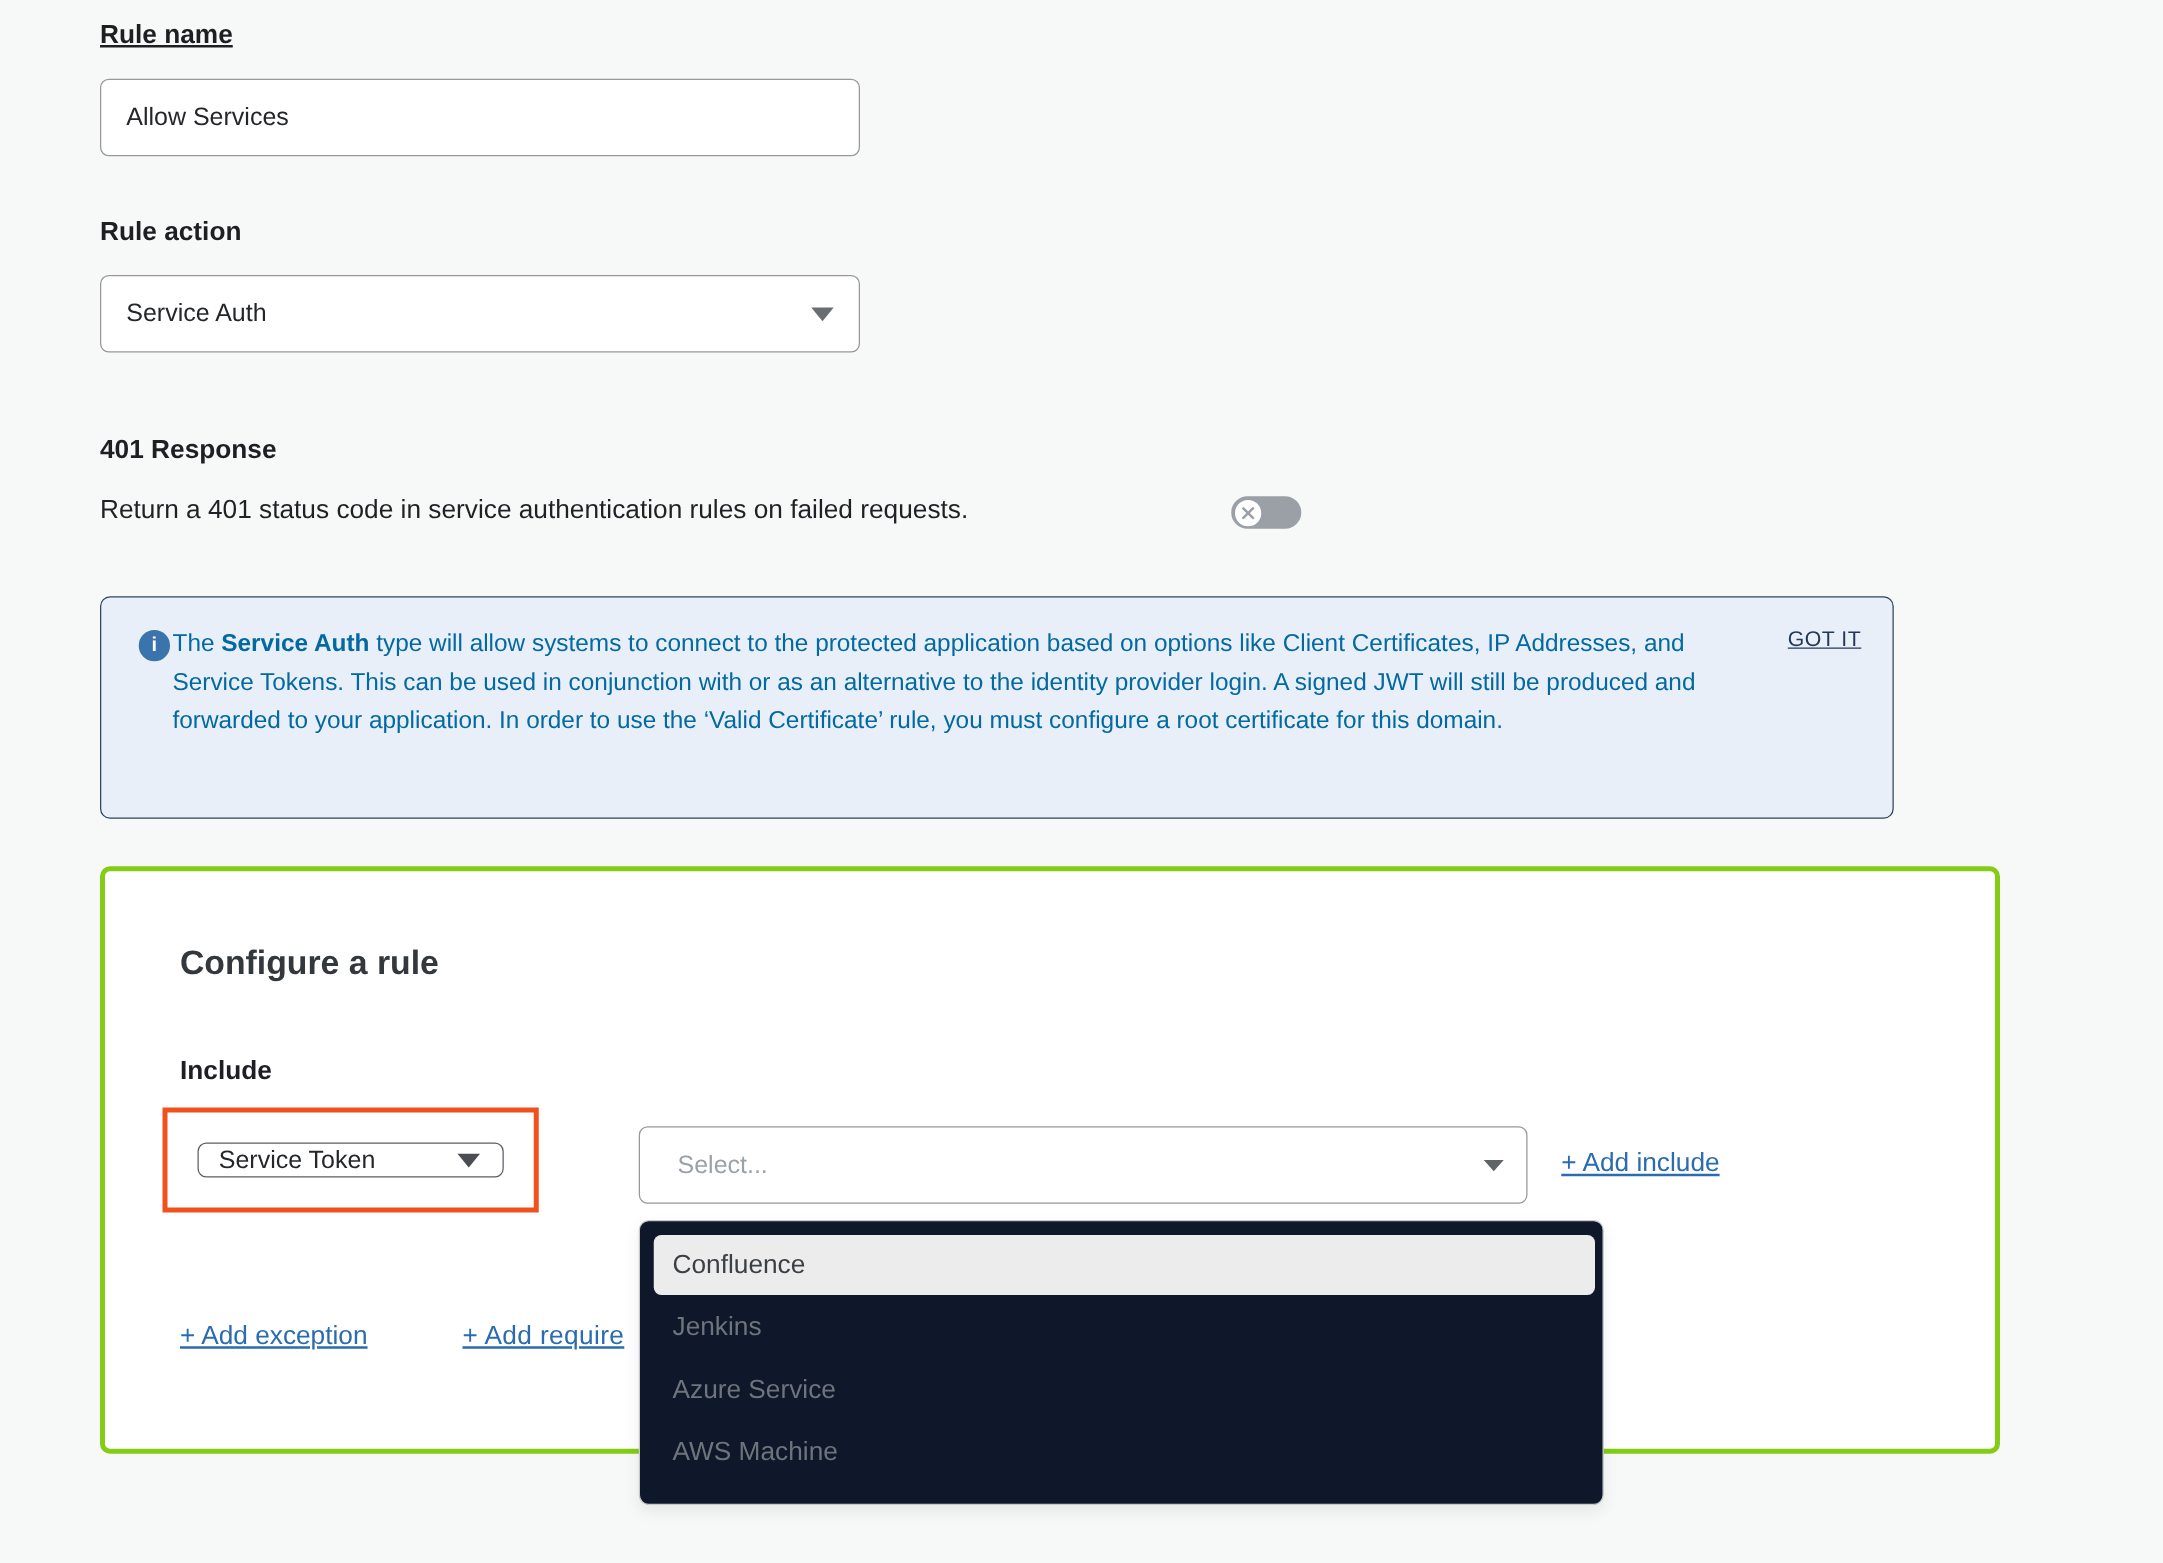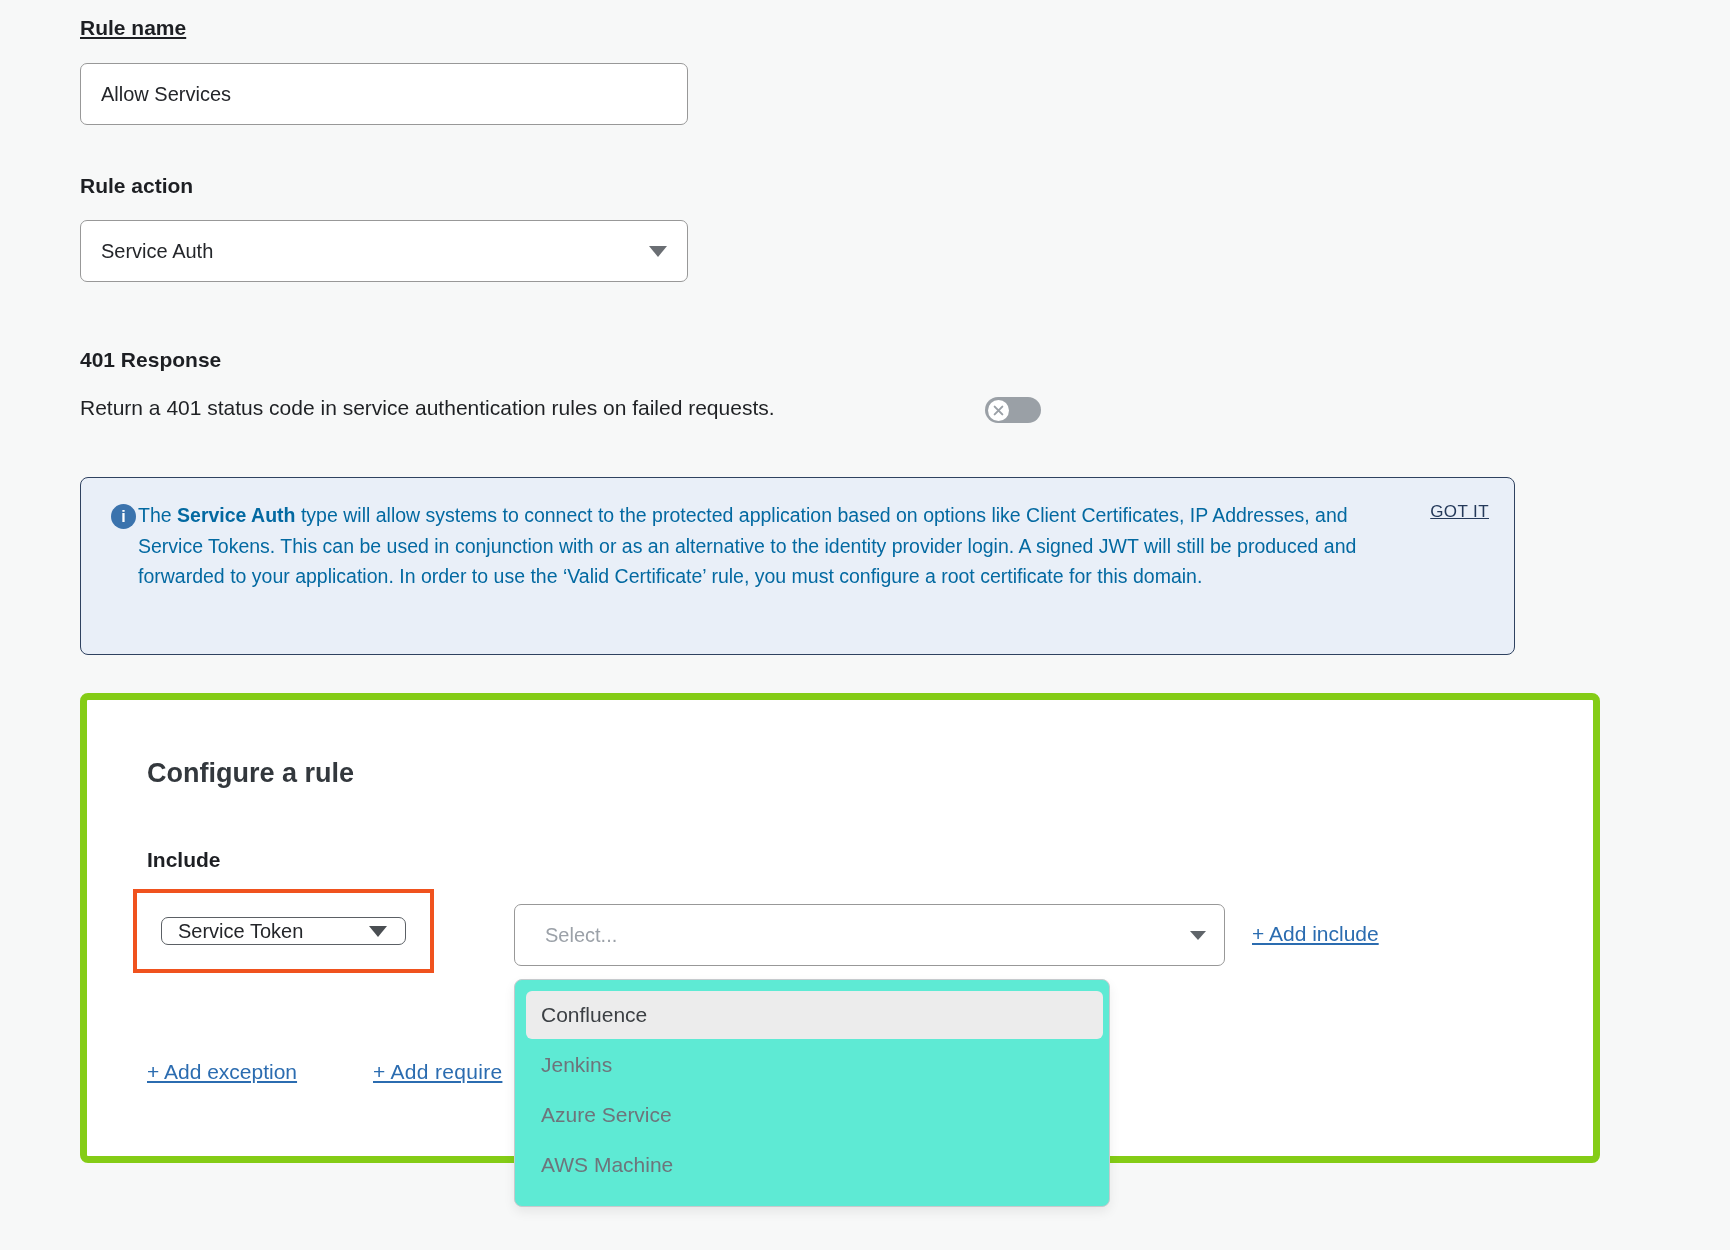--- a/index.html
+++ b/index.html
@@ -72,21 +72,21 @@
   .gotit {
     position:absolute; right:25px; top:24px;
     font-size:17px; font-weight:500; letter-spacing:.4px;
     color:#24395a; text-decoration:underline; cursor:pointer;
   }
 
   
   .card {
     left:80px; top:693px; width:1520px; height:470px;
     background:#fff;
-    border:7px solid #84cc16;
+    border:4px solid #84cc16;
     border-radius:8px;
   }
   .card-title { position:absolute; left:60px; top:58px; font-size:27px; font-weight:700; color:#33383d; }
   .include-label { position:absolute; left:60px; top:148px; font-size:21px; font-weight:700; color:#1d1f23; }
 
   .orange-highlight {
     position:absolute; left:46px; top:189px;
     width:301px; height:84px;
     border:4px solid #f0521e;
     padding:24px;
@@ -111,22 +111,22 @@
   .link {
     color:#2b6cb0; text-decoration:underline; cursor:pointer;
     font-size:21px; white-space:nowrap;
   }
   .add-include { position:absolute; left:1165px; top:222px; }
   .add-exception { position:absolute; left:60px; top:360px; z-index:1; }
   .add-require  { position:absolute; left:286px; top:360px; z-index:1; letter-spacing:.3px; }
 
   .options-panel {
     position:absolute; left:427px; top:279px;
-    width:596px; height:228px;
-    background:#5eead4;
+    width:772px; height:228px;
+    background:#0f172a;
     border:1px solid #c6cacd;
     border-radius:8px;
     box-shadow:0 5px 12px rgba(0,0,0,.07);
     z-index:5;
     padding:11px 6px 0 11px;
   }
   .option {
     height:48px; display:flex; align-items:center;
     font-size:21px; color:#6e747b;
     padding-left:15px; border-radius:6px; cursor:pointer;

